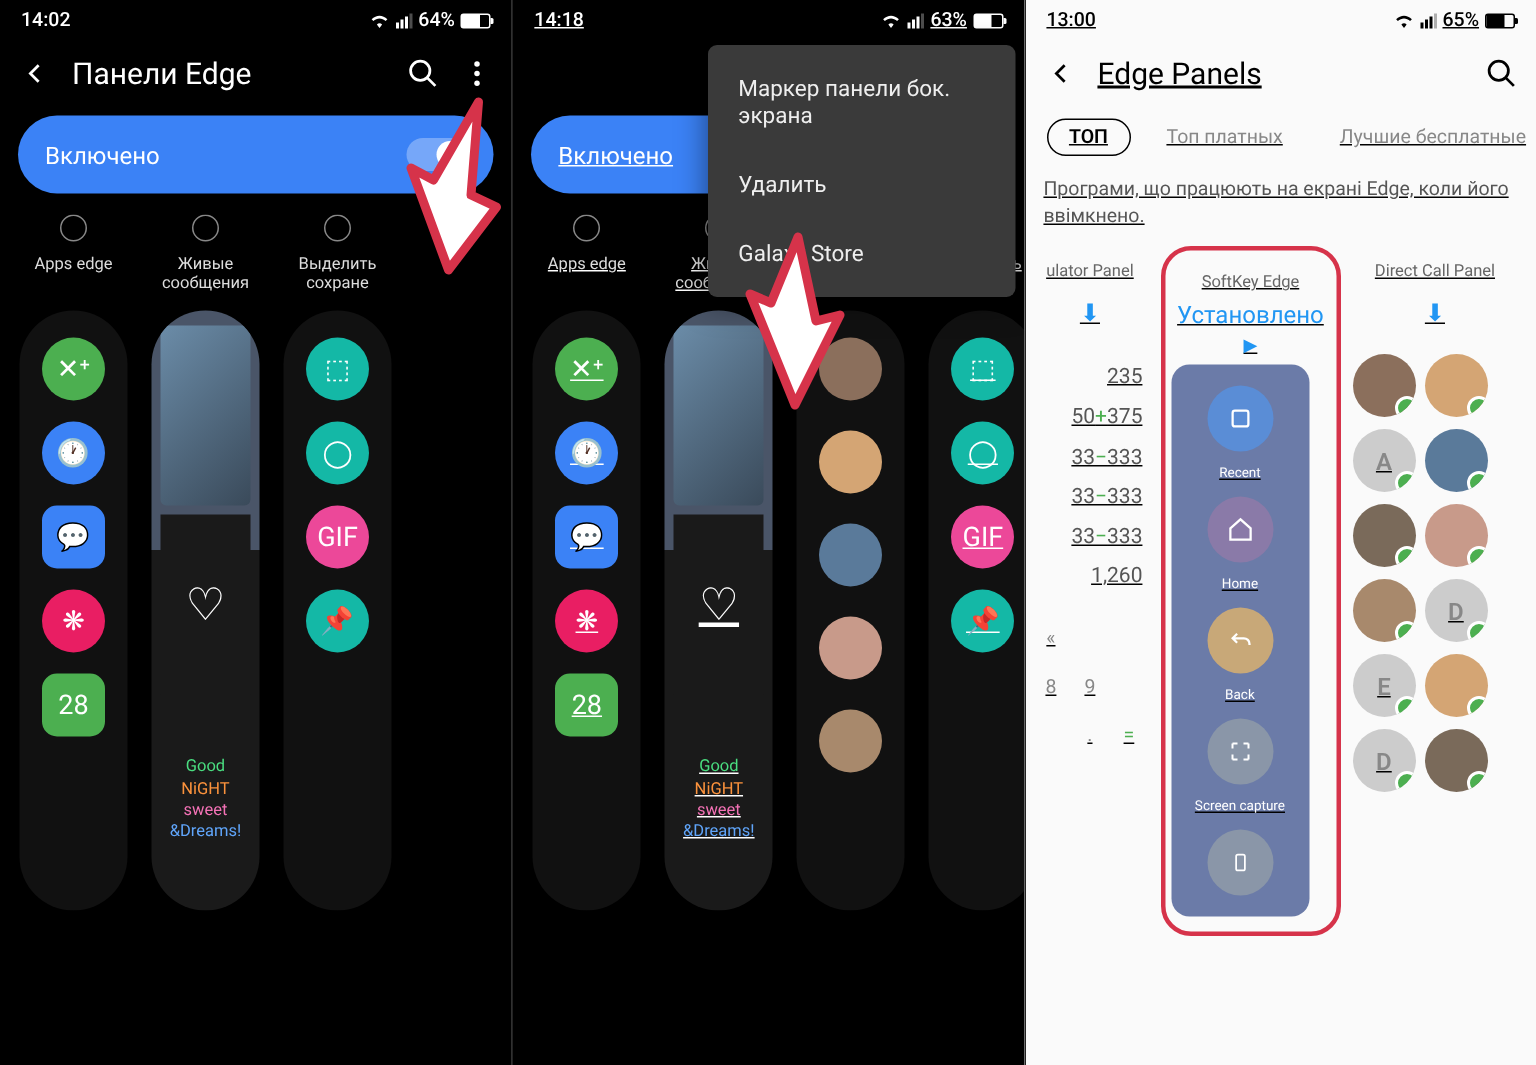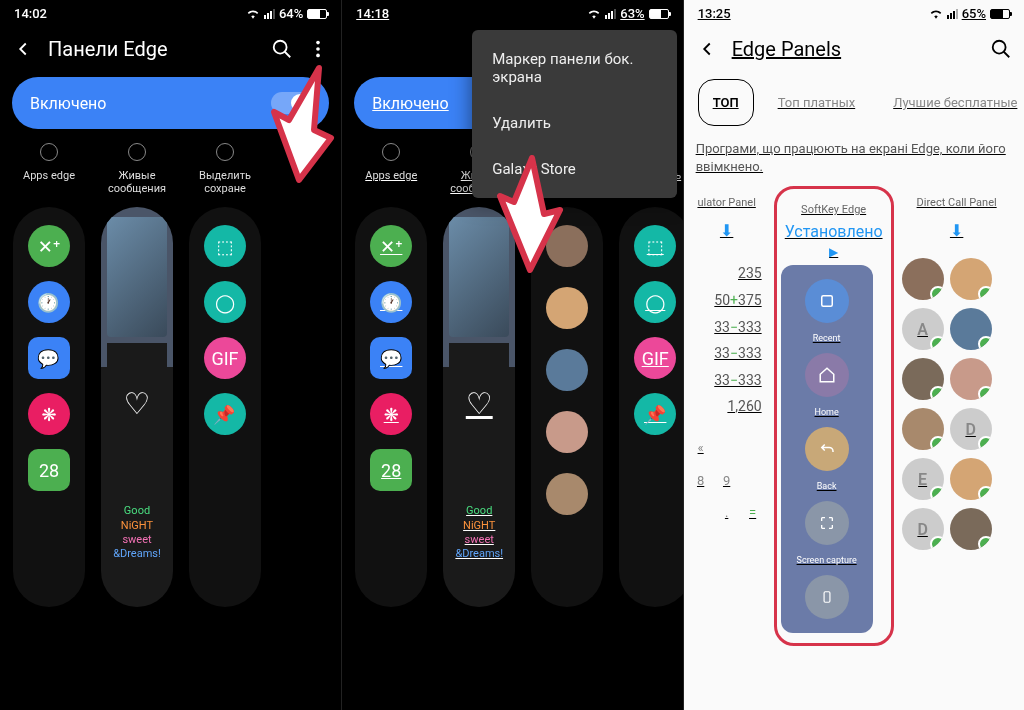--- a/index.html
+++ b/index.html
@@ -47,21 +47,21 @@
   .img-thumb .txt{flex:1;display:flex;align-items:center;justify-content:center;font-size:11px;line-height:1.3;text-align:center;}
   .gn1{color:#4ade80;}.gn2{color:#fb923c;}.gn3{color:#f472b6;}.gn4{color:#60a5fa;}
 
   .menu{position:absolute;top:30px;right:6px;left:130px;background:#3a3a3a;border-radius:6px;box-shadow:0 4px 20px rgba(0,0,0,.5);z-index:50;padding:6px 0;}
   .menu-item{padding:14px 20px;font-size:15px;color:#eee;}
 
   .arrow{position:absolute;z-index:60;width:80px;height:130px;}
   .arrow svg{width:100%;height:100%;}
 
   .tabs{display:flex;gap:10px;padding:8px 14px 14px;align-items:center;font-size:13px;overflow:hidden;}
-  .tab{padding:15px 14px;border-radius:16px;color:#888;white-space:nowrap;text-align:center;}
+  .tab{padding:4px 14px;border-radius:16px;color:#888;white-space:nowrap;text-align:center;}
   .tab.active{border:1px solid #000;color:#000;font-weight:600;}
   .desc{padding:0 12px 10px;font-size:13px;color:#555;line-height:1.4;}
 
   .store{display:flex;gap:8px;padding:0 0 0 4px;overflow:hidden;}
   .store-panel{flex:none;text-align:center;}
   .store-panel .title{font-size:11px;color:#666;padding:10px 0 6px;}
   .store-panel .sub{font-size:16px;color:#2196f3;padding-bottom:4px;}
   .store-panel .play{color:#2196f3;font-size:12px;}
   .dl{color:#2196f3;font-size:16px;padding:6px 0 10px;}
   .calc{width:78px;padding:10px 4px;font-size:14px;text-align:right;color:#555;line-height:1.9;}
@@ -248,21 +248,21 @@
   </div>
   <div class="arrow" style="top:150px;left:150px">
     <svg viewBox="0 0 80 130">
         <path d="M40 8 L22 52 L8 46 L38 120 L68 60 L52 64 Z" fill="#fff" stroke="#d6334a" stroke-width="6" stroke-linejoin="round"></path>
       </svg>
   </div>
 </div>
 
 <div class="phone light">
   <div class="status">
-    <span>13:25</span>
+    <span>13:00</span>
     <span class="right">
       <span class="wifi"><svg viewBox="0 0 24 24" fill="currentColor">
             <path d="M12 20l-3-4c1-1 2-1.5 3-1.5s2 .5 3 1.5zM5 12l-2-2c2.5-2.5 6-4 9-4s6.5 1.5 9 4l-2 2c-2-2-4.5-3-7-3s-5 1-7 3z"></path>
           </svg></span>
       <span class="sig">
           <span></span>
           <span></span>
           <span></span>
           <span></span>
         </span>

